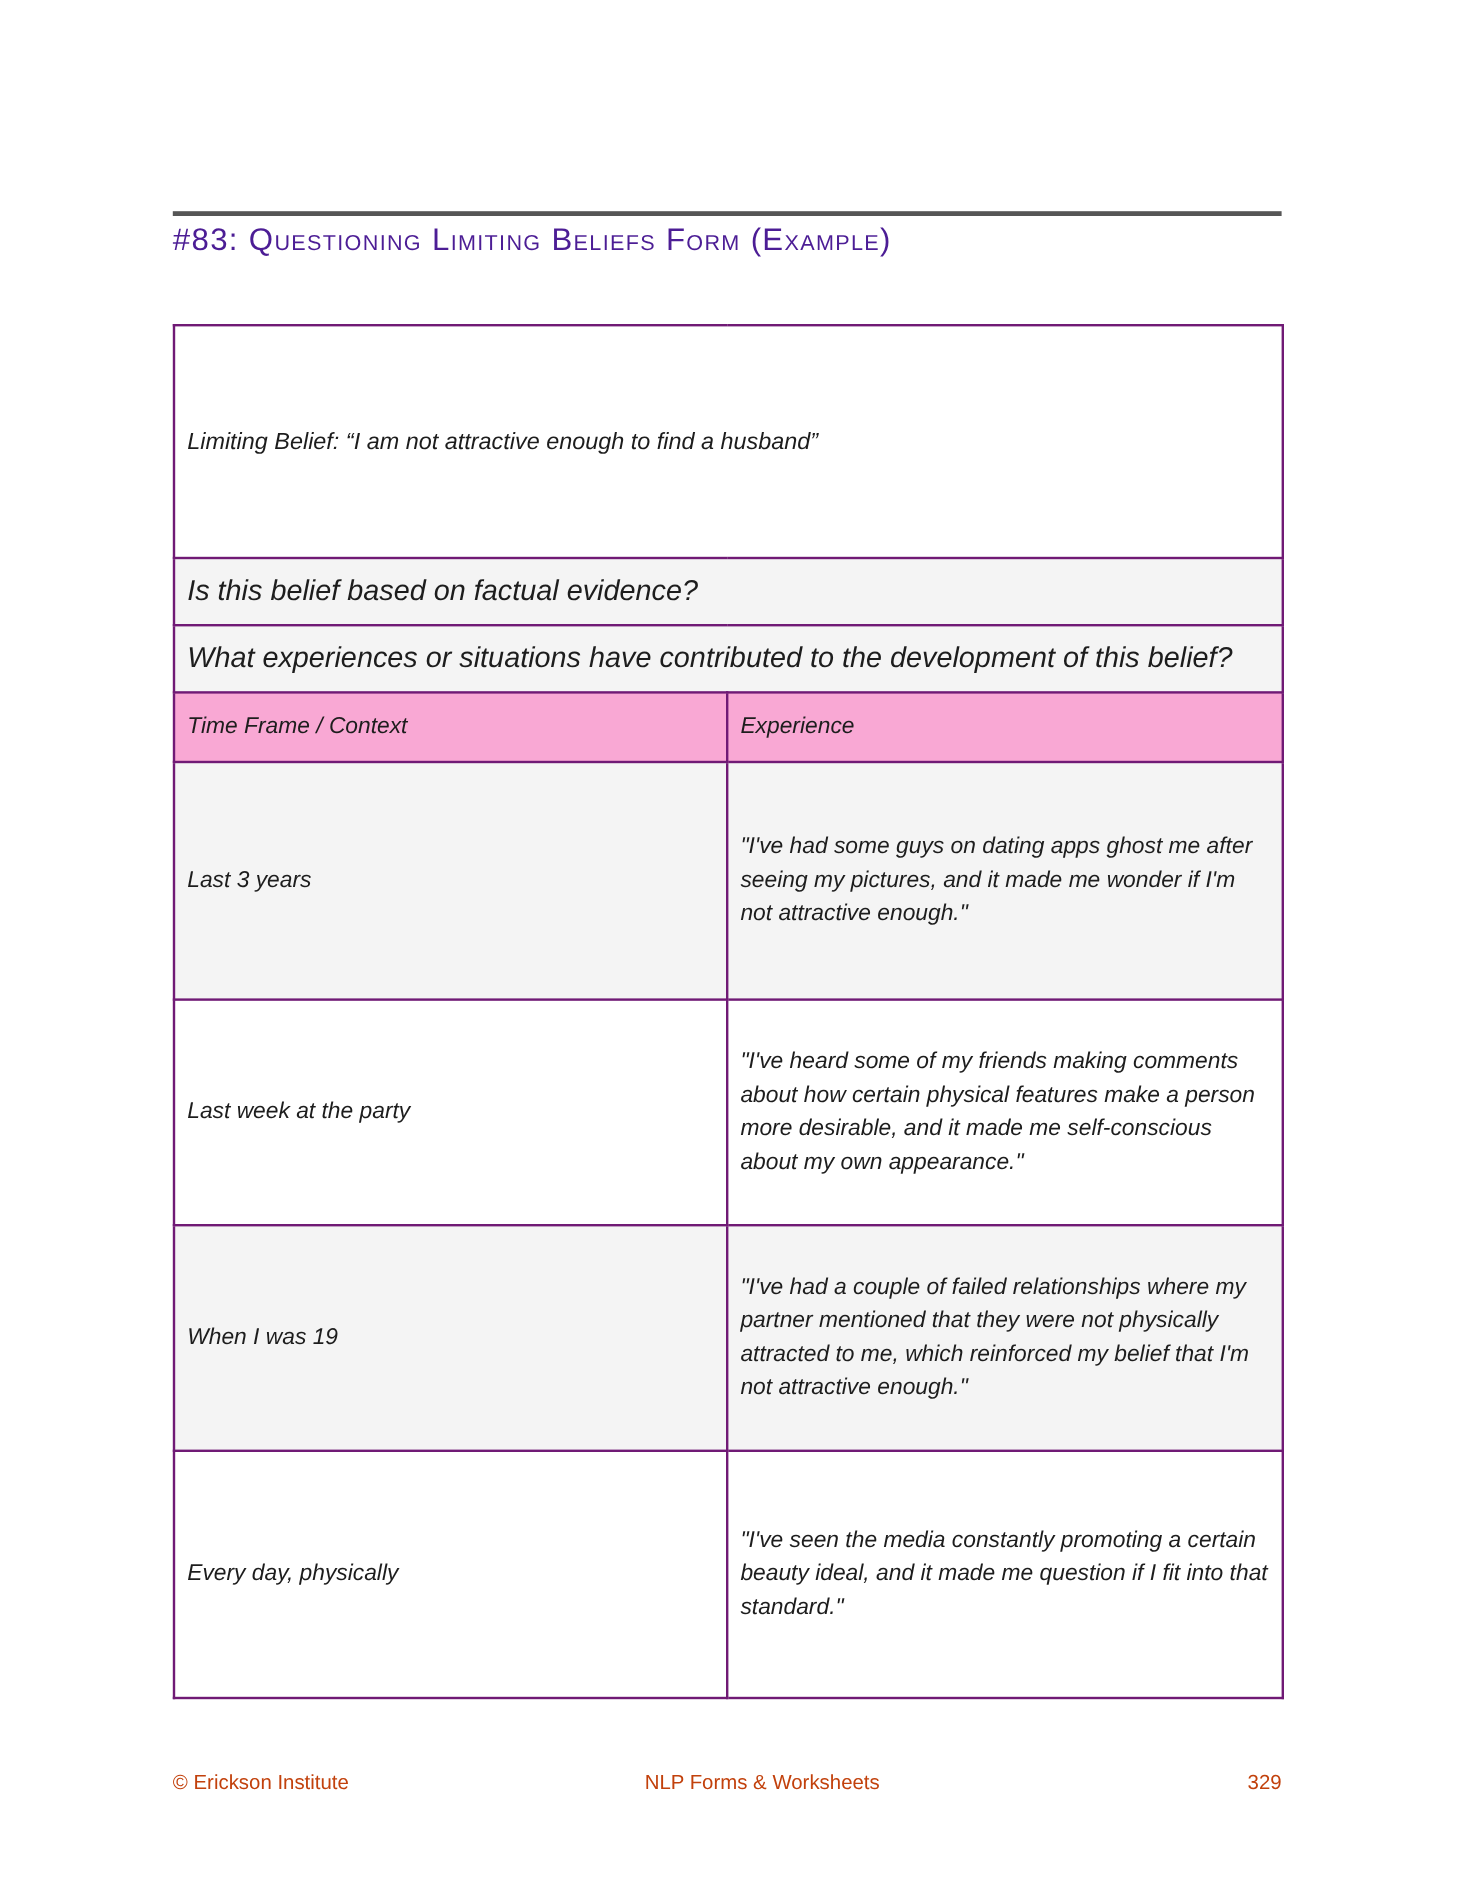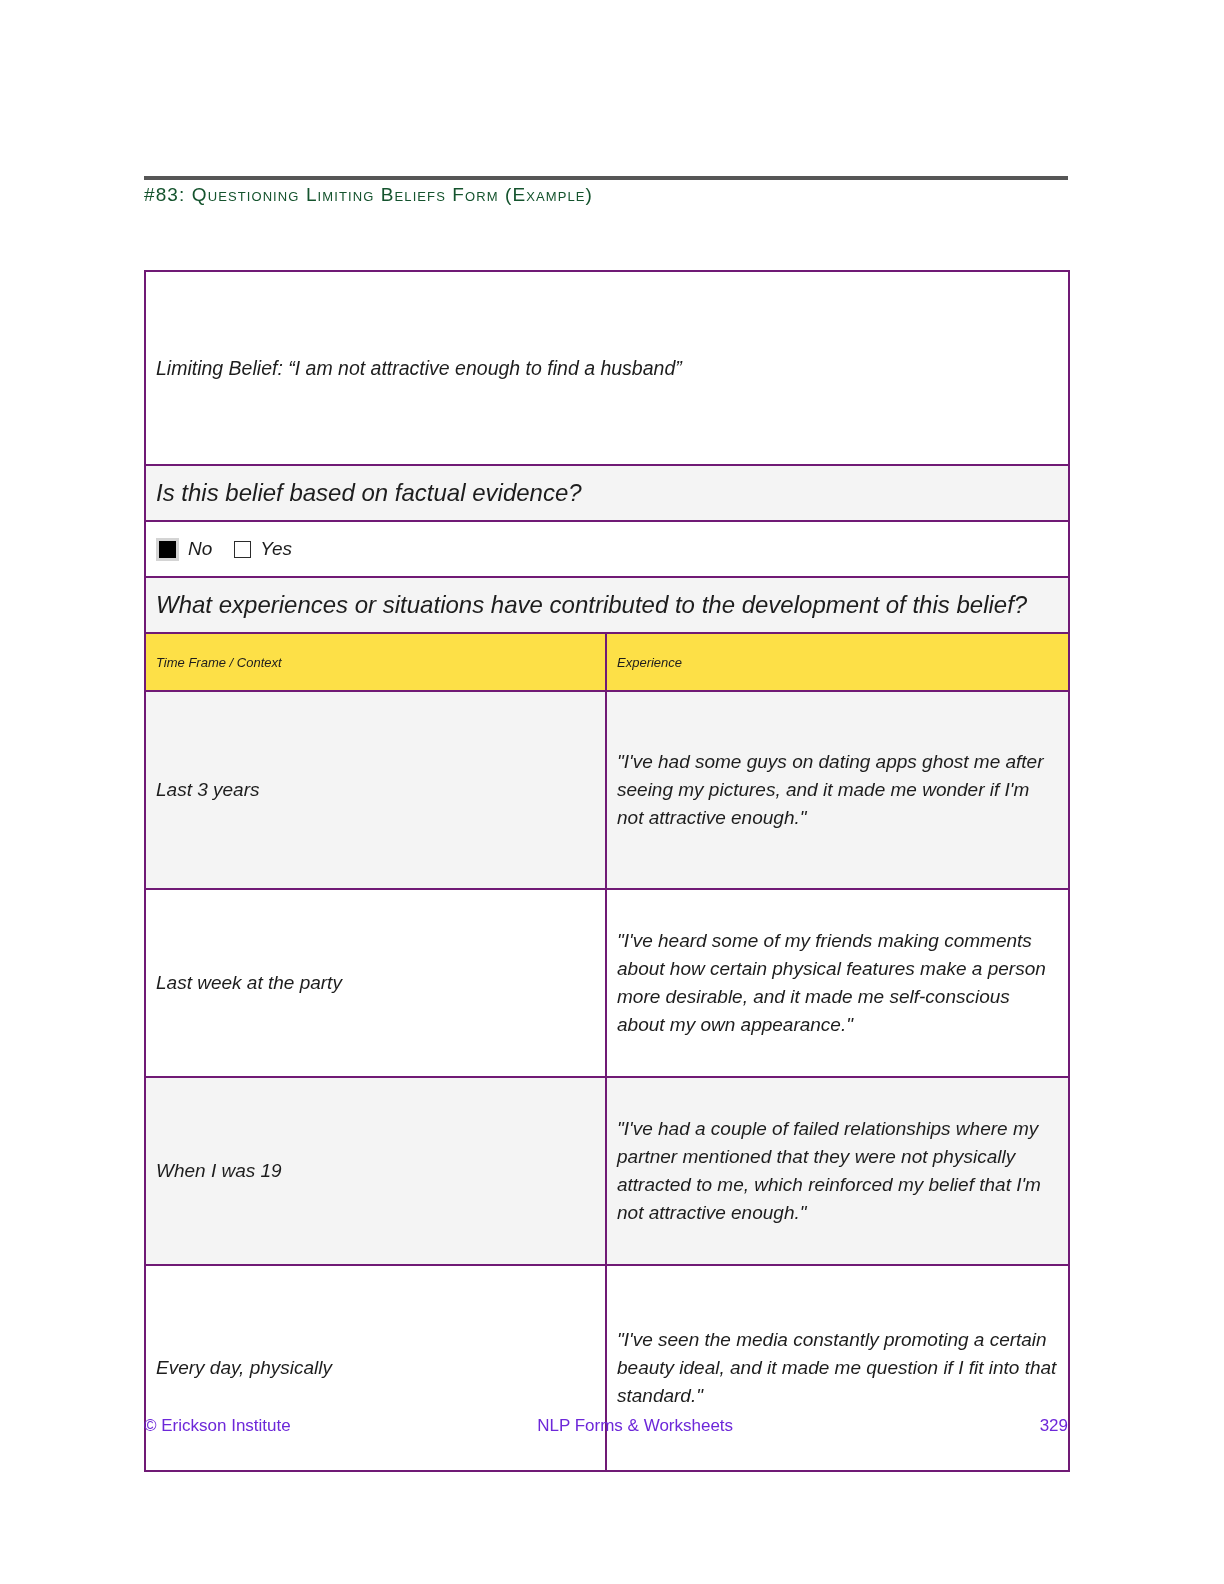--- a/index.html
+++ b/index.html
@@ -29,24 +29,24 @@
     left: 144px;
     top: 176px;
     width: 924px;
     height: 4px;
     background: #565656;
   }
   .page-title {
     position: absolute;
     left: 144px;
     top: 184px;
-    font-size: 19px;
+    font-size: 26px;
     font-variant: small-caps;
     letter-spacing: 1.1px;
-    color: #14532d;
+    color: #4c1d95;
     white-space: nowrap;
     font-weight: 400;
   }
 
   
   .form-table {
     position: absolute;
     left: 144px;
     top: 270px;
     width: 924px;
@@ -109,24 +109,24 @@
     background: #ffffff;
   }
   .box.checked {
     background: #000000;
     border: 3px solid #d4d4d4;
     width: 23px;
     height: 23px;
   }
 
   .col-header-row td {
-    background: #fde047;
+    background: #f9a8d4;
     height: 56px;
     padding-left: 10px !important;
-    font-size: 13px;
+    font-size: 19px;
     font-style: italic;
   }
 
   .data-row td {
     padding: 18px 10px 18px 10px !important;
     font-size: 19px;
     font-style: italic;
     line-height: 1.48;
   }
   .data-row.shaded td { background: #f4f4f4; }
@@ -137,25 +137,25 @@
 
   .r1 td { height: 160px; }
   .r2 td { height: 150px; }
   .r3 td { height: 150px; }
   .r4 td { height: 168px; }
 
   
   .footer {
     position: absolute;
     left: 144px;
-    top: 1416px;
+    top: 1476px;
     width: 924px;
     display: flex;
     font-size: 17px;
-    color: #6d28d9;
+    color: #c2410c;
   }
   .footer-left   { flex: 0 0 auto; }
   .footer-center { flex: 1 1 auto; text-align: center; padding-right: 60px; }
   .footer-right  { flex: 0 0 auto; }
 </style>
 </head>
 <body>
 
 <div class="page">
 
@@ -173,34 +173,20 @@
           <span class="belief-text">Limiting Belief: “I am not attractive enough to find a husband”</span>
         </td>
       </tr>
 
       <tr class="question-row">
         <td colspan="2">
           <span>Is this belief based on factual evidence?</span>
         </td>
       </tr>
 
-      <tr class="answer-row">
-        <td colspan="2">
-          <div class="choices">
-            <span class="choice">
-              <span class="box checked"></span>
-              <span>No</span>
-            </span>
-            <span class="choice">
-              <span class="box empty"></span>
-              <span>Yes</span>
-            </span>
-          </div>
-        </td>
-      </tr>
 
       <tr class="question-row">
         <td colspan="2">
           <span>What experiences or situations have contributed to the development of this belief?</span>
         </td>
       </tr>
 
       <tr class="col-header-row">
         <td>
           <span>Time Frame / Context</span>

